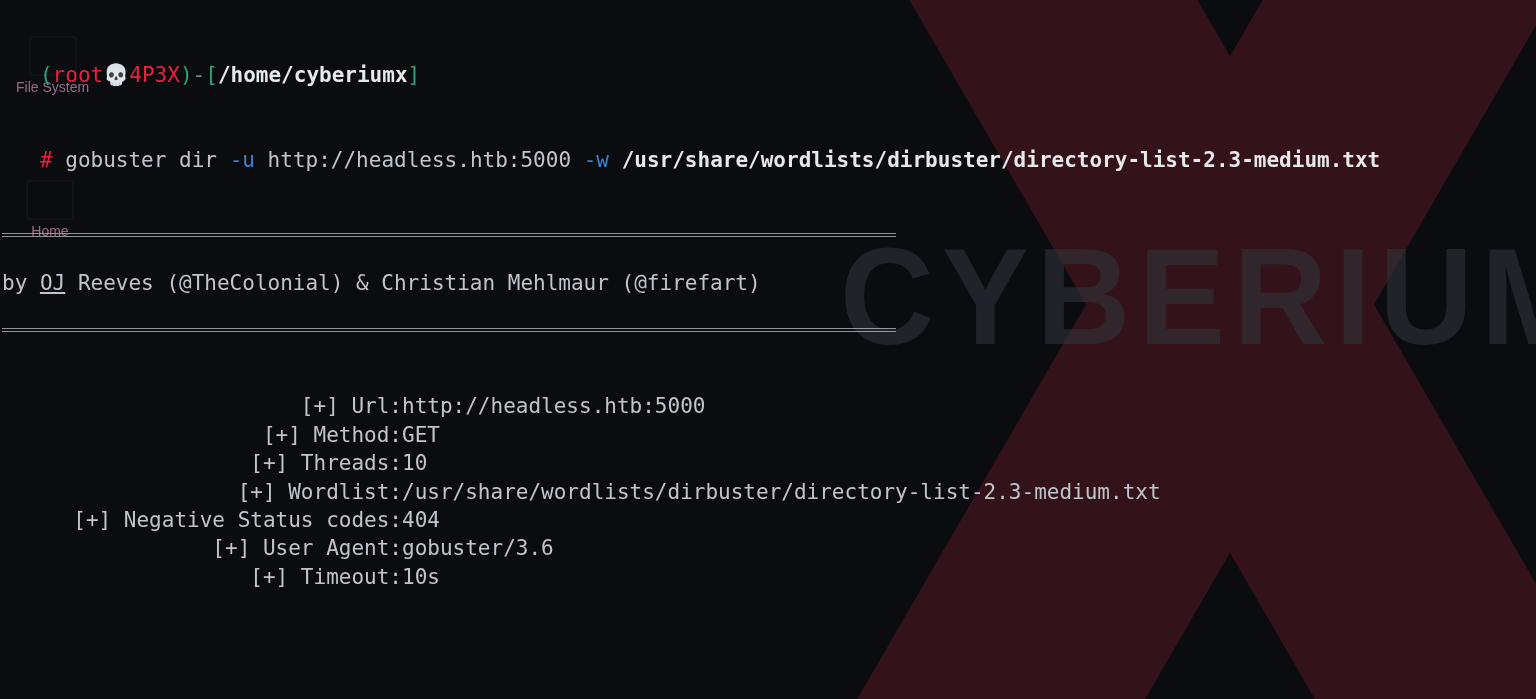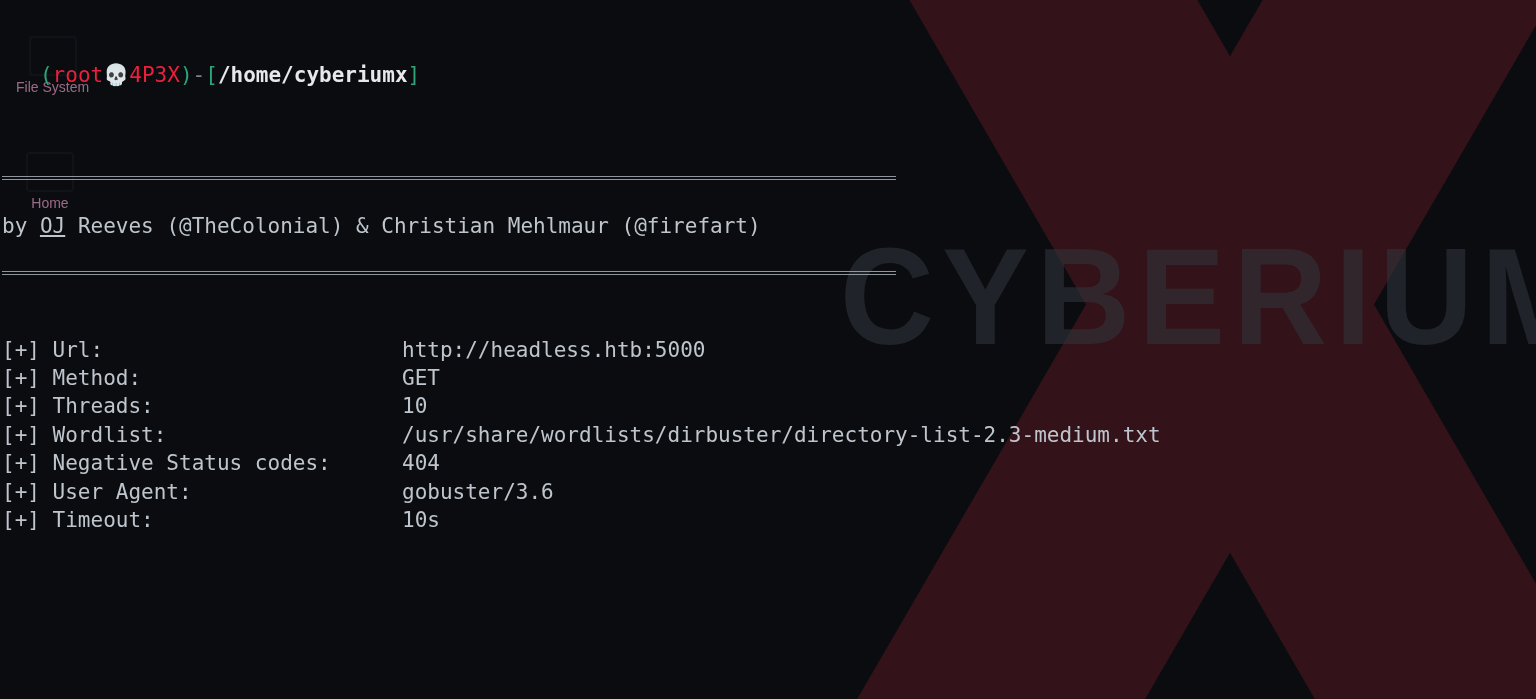--- a/index.html
+++ b/index.html
@@ -84,21 +84,21 @@
   .hr {
     border: none;
     border-top: 4px double #9ea6ad;
     opacity: .9;
     margin: 2px 0 4px 0;
   }
 
   .line { display: block; min-height: 1.35em; }
 
   .kv-row { display: flex; }
-  .kv-key { width: 400px; flex: 0 0 400px; }
+  .kv-key { width: 400px; flex: 0 0 400px; text-align: right; }
   .kv-val { flex: 1 1 auto; }
 
   .skull { font-family: "DejaVu Sans", "Segoe UI Symbol", sans-serif; }
 </style>
 </head>
 <body>
 
 <div class="watermark-x">
   <svg viewBox="0 0 100 100" preserveAspectRatio="none">
     <g fill="#45151e" opacity="0.7">
@@ -106,29 +106,30 @@
       <polygon points="62,0 94,0 36,100 4,100"></polygon>
     </g>
   </svg>
 </div>
 <div class="watermark-text">CYBERIUM</div>
 
 <div class="desktop-icon" style="left:16px; top:36px;">
   <div class="box"></div>
   <span>File System</span>
 </div>
-<div class="desktop-icon" style="left:26px; top:152px;">
+<div class="desktop-icon" style="left:26px; top:180px;">
   <div class="box"></div>
   <span>Home</span>
 </div>
 
 <div class="terminal">
 
 <span class="line">   <span class="c-green">(</span><span class="c-red-b">root</span><span class="c-red-b skull">💀</span><span class="c-red-b">4P3X</span><span class="c-green">)</span><span class="c-gray">-</span><span class="c-green">[</span><span class="c-bold-w">/home/cyberiumx</span><span class="c-green">]</span></span>
 
+<span class="line">   <span class="c-red-b">#</span> <span class="c-dim">gobuster</span> <span class="c-dim">dir</span> <span class="c-blue">-u</span> <span class="c-dim">http://headless.htb:5000</span> <span class="c-blue">-w</span> <span class="c-bold-w">/usr/share/wordlists/dirbuster/directory-list-2.3-medium.txt</span></span>
 
 <hr class="hr" style="width:894px">
 <span class="line c-dim"><span>by </span><span class="underline">OJ</span><span> Reeves (@TheColonial) &amp; Christian Mehlmaur (@firefart)</span></span>
 <hr class="hr" style="width:894px">
 
 <div id="options-block"><span class="line kv-row c-dim"><span class="kv-key">[+] Url:</span><span class="kv-val">http://headless.htb:5000</span></span><span class="line kv-row c-dim"><span class="kv-key">[+] Method:</span><span class="kv-val">GET</span></span><span class="line kv-row c-dim"><span class="kv-key">[+] Threads:</span><span class="kv-val">10</span></span><span class="line kv-row c-dim"><span class="kv-key">[+] Wordlist:</span><span class="kv-val">/usr/share/wordlists/dirbuster/directory-list-2.3-medium.txt</span></span><span class="line kv-row c-dim"><span class="kv-key">[+] Negative Status codes:</span><span class="kv-val">404</span></span><span class="line kv-row c-dim"><span class="kv-key">[+] User Agent:</span><span class="kv-val">gobuster/3.6</span></span><span class="line kv-row c-dim"><span class="kv-key">[+] Timeout:</span><span class="kv-val">10s</span></span></div>
 
 
 
 

